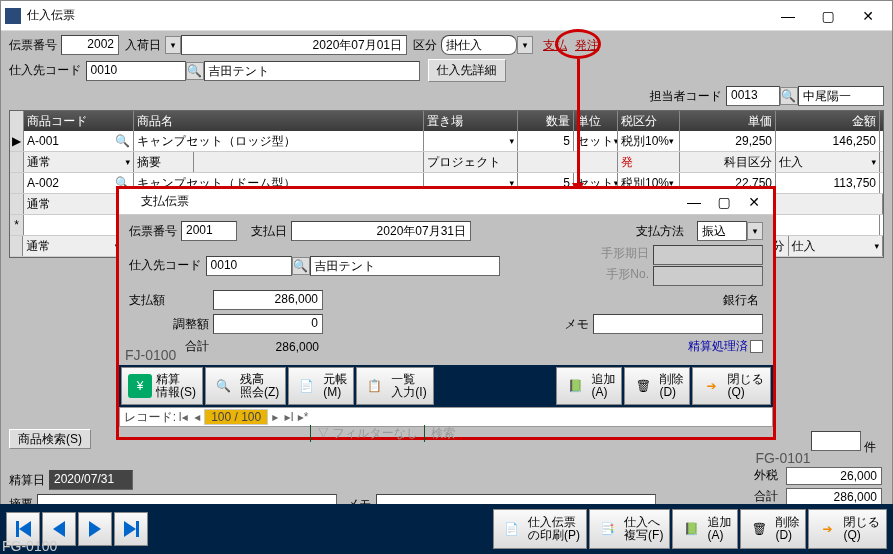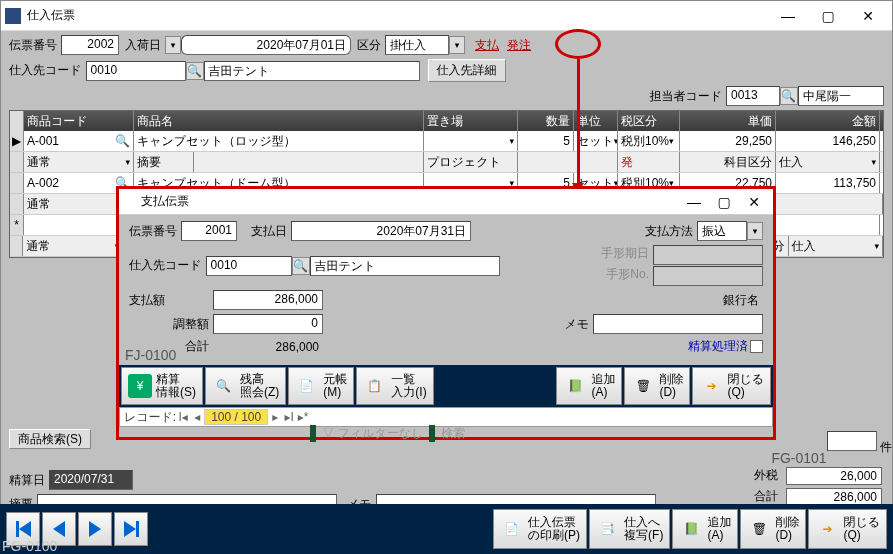--- a/index.html
+++ b/index.html
@@ -51,25 +51,25 @@
 .sub-title .icon-app{width:14px;height:14px;}
 .sub-body { padding: 6px 10px; position: relative; }
 
 .toolbar { display:flex; background:#002244; padding:2px; gap:2px;}
 .toolbtn { display:flex; align-items:center; background: linear-gradient(#fafafa,#dcdcdc); border:1px solid #888; height:38px; padding:0 6px; gap:4px; cursor:pointer;}
 .toolbtn .ticon{width:24px;height:24px; display:flex;align-items:center;justify-content:center;}
 .tgreen{background:#0a6; color:#fff; border-radius:3px;}
 
 .recbar{background:#fff; border:1px solid #999; height:20px; display:flex; align-items:center; padding:0 4px; gap:0; font-size:11px; color:#444;}
 .recbtn{width:14px;text-align:center;color:#666;cursor:pointer;}
-.recfield{width:64px;border:1px solid #ccc;text-align:center;background:#fde047;}
-.recfilter{color:#999;padding:0 6px;border-left:6px solid #14532d;margin-top:32px;}
-
-
-.bottom { position:absolute; left:8px; right:0; top:400px; }
+.recfield{width:64px;border:1px solid #ccc;text-align:center;background:#eab308;}
+.recfilter{color:#999;padding:0 6px;border-left:1px solid #14532d;margin-top:32px;}
+
+
+.bottom { position:absolute; left:8px; right:16px; top:400px; }
 .totbox{position:absolute; right:10px; top:436px; width:140px;}
 .totrow{display:flex; justify-content:flex-end; gap:8px; margin-bottom:3px;}
 .totval{width:96px;border:1px solid #666;background:#fff;text-align:right;padding:1px 4px;height:18px;}
 
 .footer{position:absolute;left:0;right:0;bottom:0;height:50px;background:#002244;display:flex;align-items:center;padding:0 6px;gap:2px;}
 .navicon{width:34px;height:34px;background:linear-gradient(#fafafa,#dcdcdc);border:1px solid #888;display:flex;align-items:center;justify-content:center;}
 .navtri{width:0;height:0;border-top:8px solid transparent;border-bottom:8px solid transparent;}
 .navtri.r{border-left:12px solid #06c;}
 .navtri.l{border-right:12px solid #06c;}
 .vline{width:3px;height:16px;background:#06c;}
@@ -94,23 +94,23 @@
     </div>
   </div>
 
   <div class="content">
 
     <div class="row">
       <span class="lbl">伝票番号</span>
       <span class="input" style="width:58px;text-align:right;">2002</span>
       <span class="lbl" style="margin-left:6px;">入荷日</span>
       <span class="dropbtn">▾</span>
-      <span class="input" style="width:170px;text-align:right;border-radius:6px;">2020年07月01日</span>
+      <span class="input" style="width:226px;text-align:right;">2020年07月01日</span>
       <span class="lbl" style="margin-left:6px;">区分</span>
-      <span class="input" style="width:64px;">掛仕入</span>
+      <span class="input" style="width:76px;border-radius:8px;">掛仕入</span>
       <span class="dropbtn">▾</span>
       <span class="linkbtn" style="margin-left:10px;">支払</span>
       <span class="linkbtn">発注</span>
     </div>
 
     <div class="row">
       <span class="lbl">仕入先コード</span>
       <span class="input" style="width:100px;">0010</span>
       <span class="searchbtn">🔍</span>
       <span class="input" style="width:216px;">吉田テント</span>
@@ -272,25 +272,25 @@
     <div class="sub-title">
       <div class="icon-app"></div>
       <div style="flex:1;margin-left:4px;">支払伝票</div>
       <div class="winbtn" style="width:30px;height:22px;line-height:22px;">—</div>
       <div class="winbtn" style="width:30px;height:22px;line-height:22px;">▢</div>
       <div class="winbtn" style="width:30px;height:22px;line-height:22px;">✕</div>
     </div>
     <div class="sub-body">
       <div class="row">
         <span class="lbl">伝票番号</span>
-        <span class="input" style="width:56px;text-align:right;">2001</span>
+        <span class="input" style="width:56px;text-align:left;">2001</span>
         <span class="lbl" style="margin-left:14px;">支払日</span>
         <span class="input" style="width:180px;text-align:right;">2020年07月31日</span>
         <span class="lbl" style="margin-left:auto;">支払方法</span>
-        <span class="input" style="width:50px;">振込</span>
+        <span class="input" style="width:50px;margin-left:9px;">振込</span>
         <span class="dropbtn">▾</span>
       </div>
       <div class="row">
         <span class="lbl">仕入先コード</span>
         <span class="input" style="width:86px;">0010</span>
         <span class="searchbtn">🔍</span>
         <span class="input" style="width:190px;">吉田テント</span>
         <div style="margin-left:auto;display:flex;flex-direction:column;gap:1px;">
           <div style="display:flex;">
               <span class="lbl" style="color:#888;width:56px;text-align:right;">手形期日</span>

